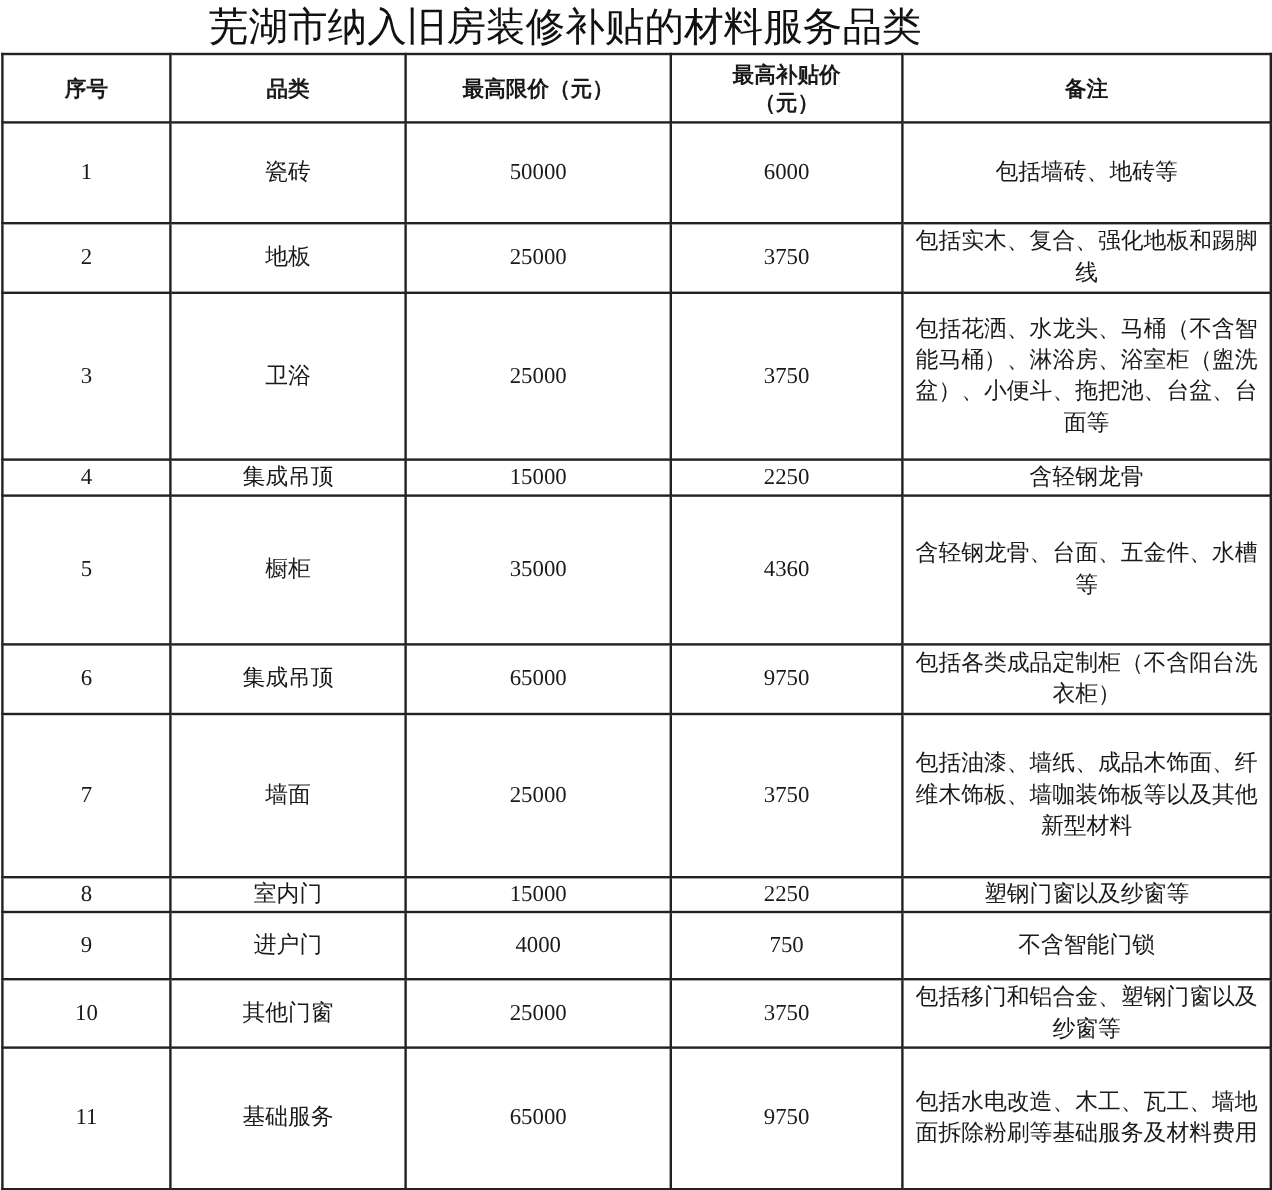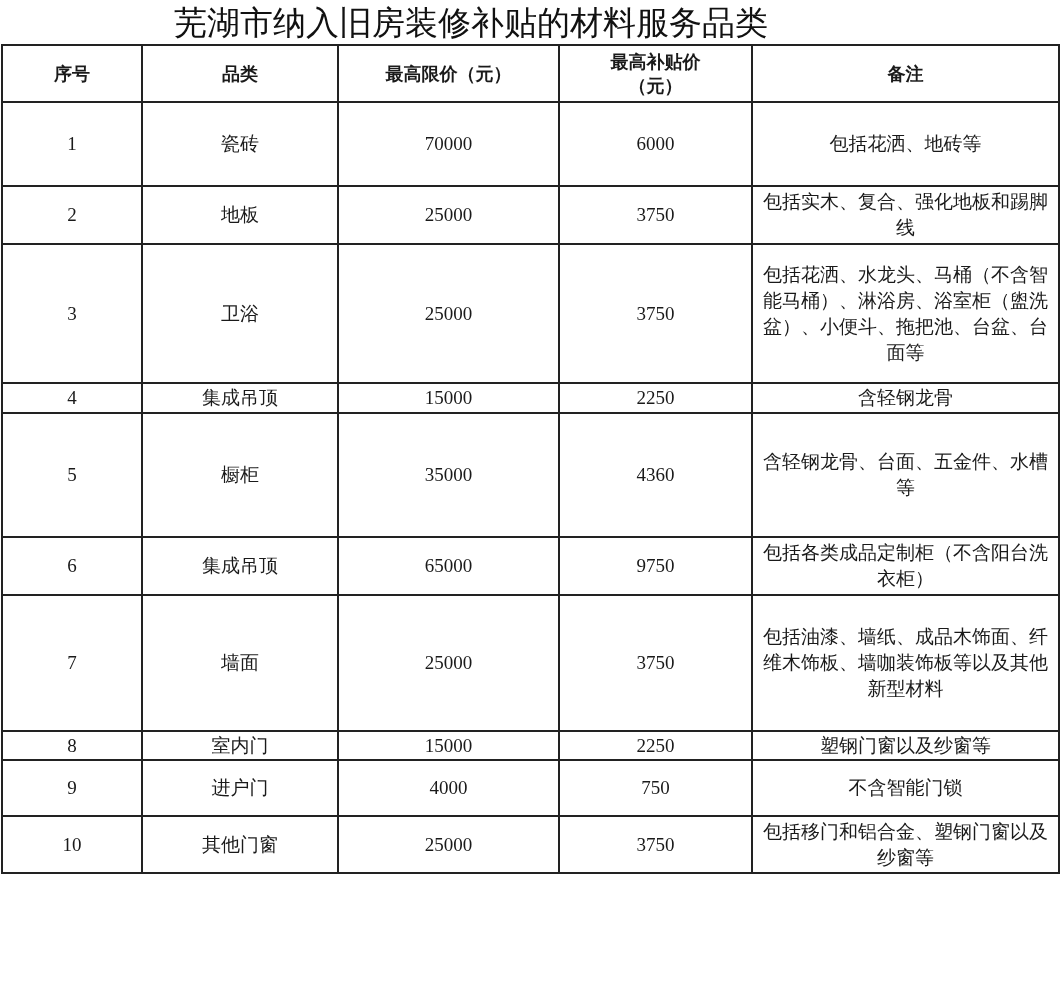--- a/index.html
+++ b/index.html
@@ -37,23 +37,23 @@
         <div>最高补贴价</div>
         <div>（元）</div>
       </th>
       <th>备注</th>
     </tr>
   </thead>
   <tbody id="rows">
       <tr style="height: 84px;">
     <td>1</td>
     <td>瓷砖</td>
-    <td>70000</td>
+    <td>50000</td>
     <td>6000</td>
-    <td class="note">包括花洒、地砖等</td>
+    <td class="note">包括墙砖、地砖等</td>
   </tr>
       <tr style="height: 58px;">
     <td>2</td>
     <td>地板</td>
     <td>25000</td>
     <td>3750</td>
     <td class="note">包括实木、复合、强化地板和踢脚线</td>
   </tr>
       <tr style="height: 139px;">
     <td>3</td>
@@ -104,14 +104,21 @@
     <td>750</td>
     <td class="note">不含智能门锁</td>
   </tr>
       <tr style="height: 57px;">
     <td>10</td>
     <td>其他门窗</td>
     <td>25000</td>
     <td>3750</td>
     <td class="note">包括移门和铝合金、塑钢门窗以及纱窗等</td>
   </tr>
+      <tr style="height: 118px;">
+    <td>11</td>
+    <td>基础服务</td>
+    <td>65000</td>
+    <td>9750</td>
+    <td class="note">包括水电改造、木工、瓦工、墙地面拆除粉刷等基础服务及材料费用</td>
+  </tr>
     </tbody>
 </table>
 
 </body></html>

